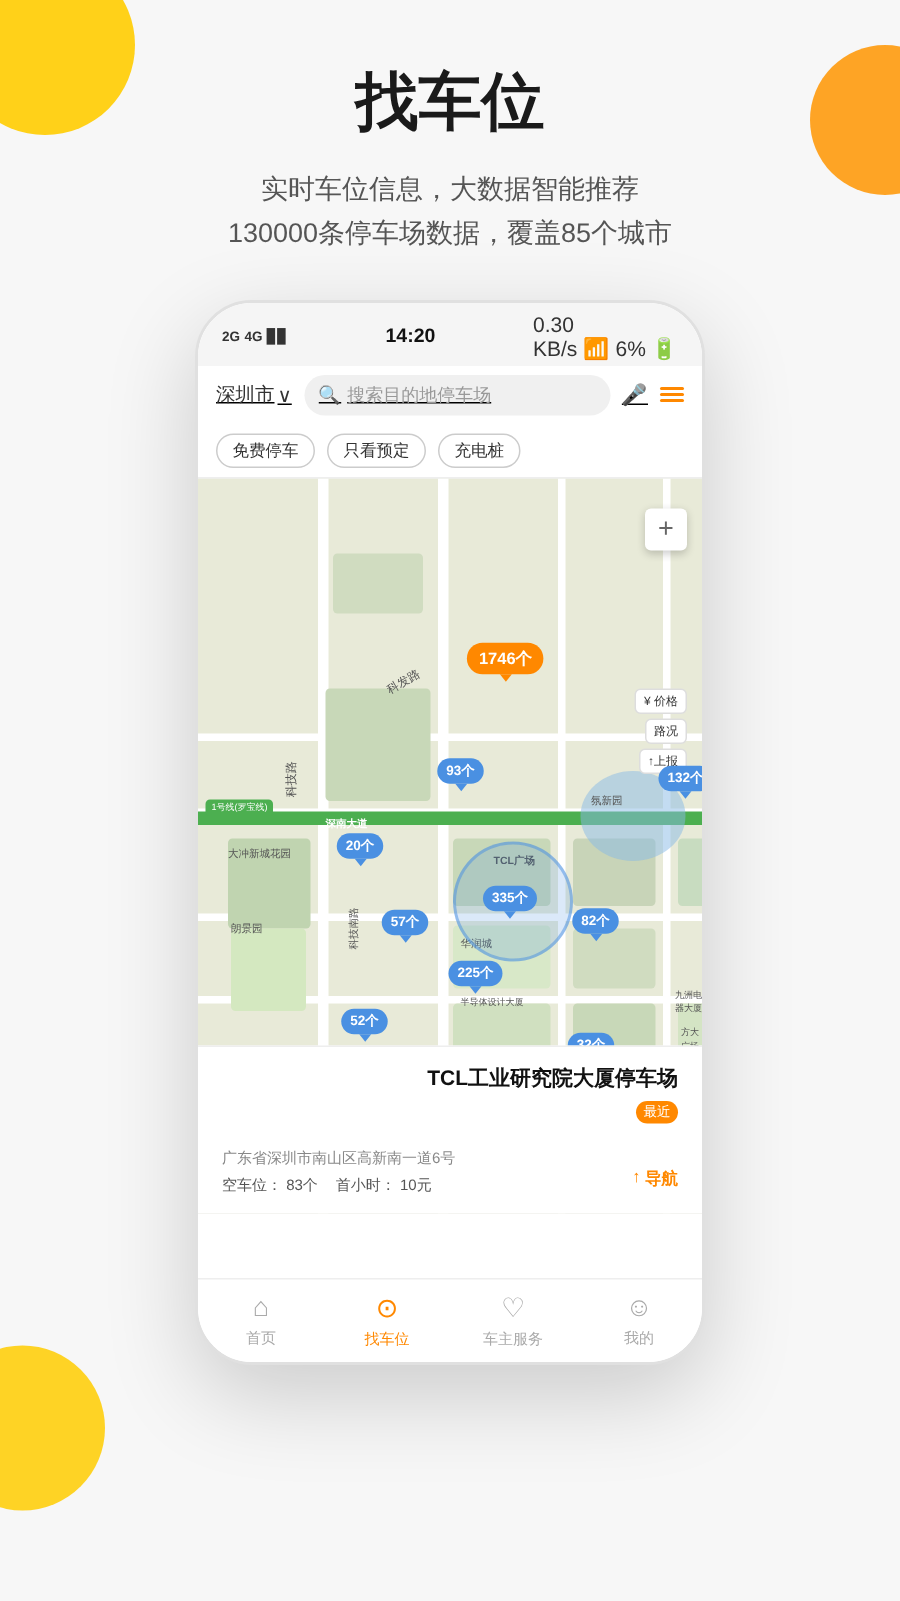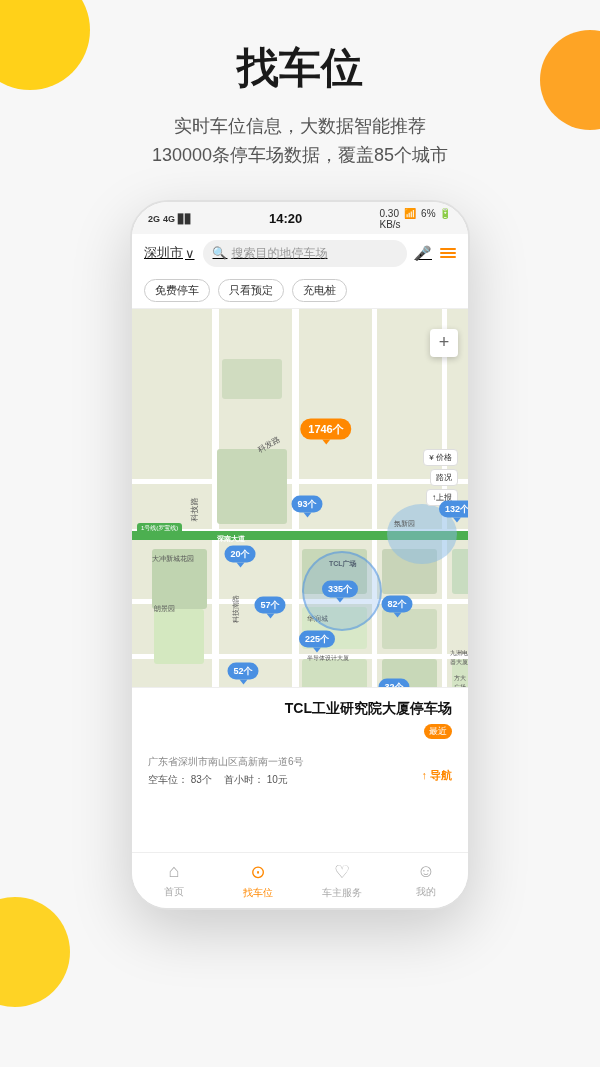--- a/index.html
+++ b/index.html
@@ -95,23 +95,23 @@
       font-size: 9px;
       font-weight: 600;
     }
     .status-time {
       font-size: 13px;
       font-weight: 700;
       color: #111;
     }
     .status-right {
       display: flex;
-      align-items: flex-start;
+      align-items: flex-end;
       gap: 4px;
-      font-size: 10px;
+      font-size: 14px;
     }
 
     
     .search-bar {
       display: flex;
       align-items: center;
       padding: 6px 12px;
       background: #fff;
       gap: 8px;
       text-decoration: underline;
@@ -493,21 +493,21 @@
       <div style="position:absolute; top:295px; left:90px; font-size:7px; color:#555; transform:rotate(-90deg); white-space:nowrap;">科技南路</div>
 
       <div style="position:absolute; top:214px; left:5px; background:#4CAF50; color:#fff; font-size:6px; padding:1px 4px; border-radius:3px;">1号线(罗宝线)</div>
 
       <div class="price-tag" style="right:10px; top:140px;">¥ 价格</div>
       <div class="price-tag" style="right:10px; top:160px;">路况</div>
       <div class="price-tag" style="right:10px; top:180px;">↑上报</div>
 
       <div class="selected-circle" style="left:210px; top:282px;"></div>
 
-      <div class="parking-pin large" style="left:194px; top:120px;">1746个</div>
+      <div class="parking-pin large" style="left:205px; top:120px;">1746个</div>
       <div class="parking-pin" style="left:175px; top:195px;">93个</div>
       <div class="parking-pin" style="left:108px; top:245px;">20个</div>
       <div class="parking-pin" style="left:138px; top:296px;">57个</div>
       <div class="parking-pin" style="left:208px; top:280px;">335个</div>
       <div class="parking-pin" style="left:265px; top:295px;">82个</div>
       <div class="parking-pin" style="left:325px; top:200px;">132个</div>
 
       <div class="parking-pin" style="left:185px; top:330px;">225个</div>
       <div class="parking-pin" style="left:111px; top:362px;">52个</div>
       <div class="parking-pin" style="left:188px; top:388px;">154个</div>

